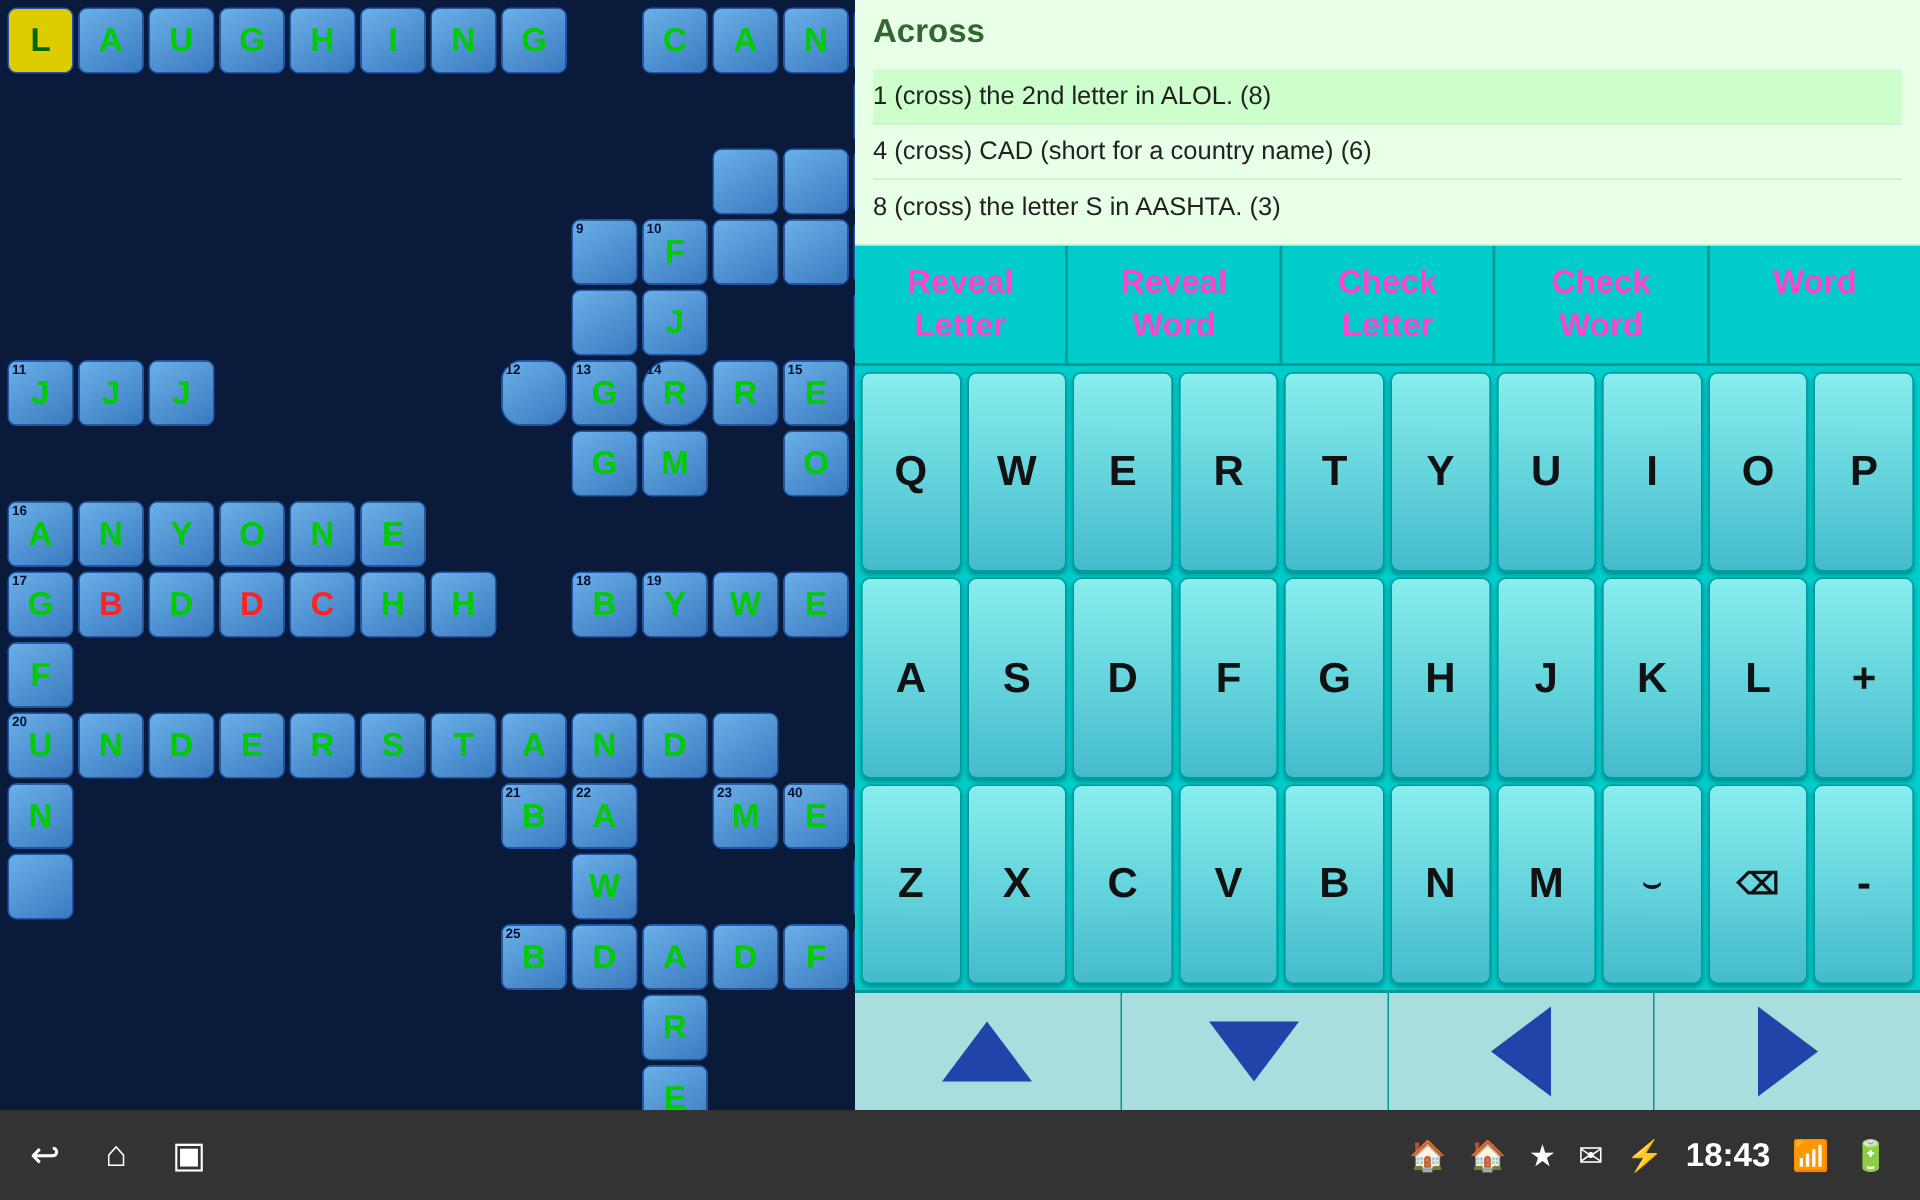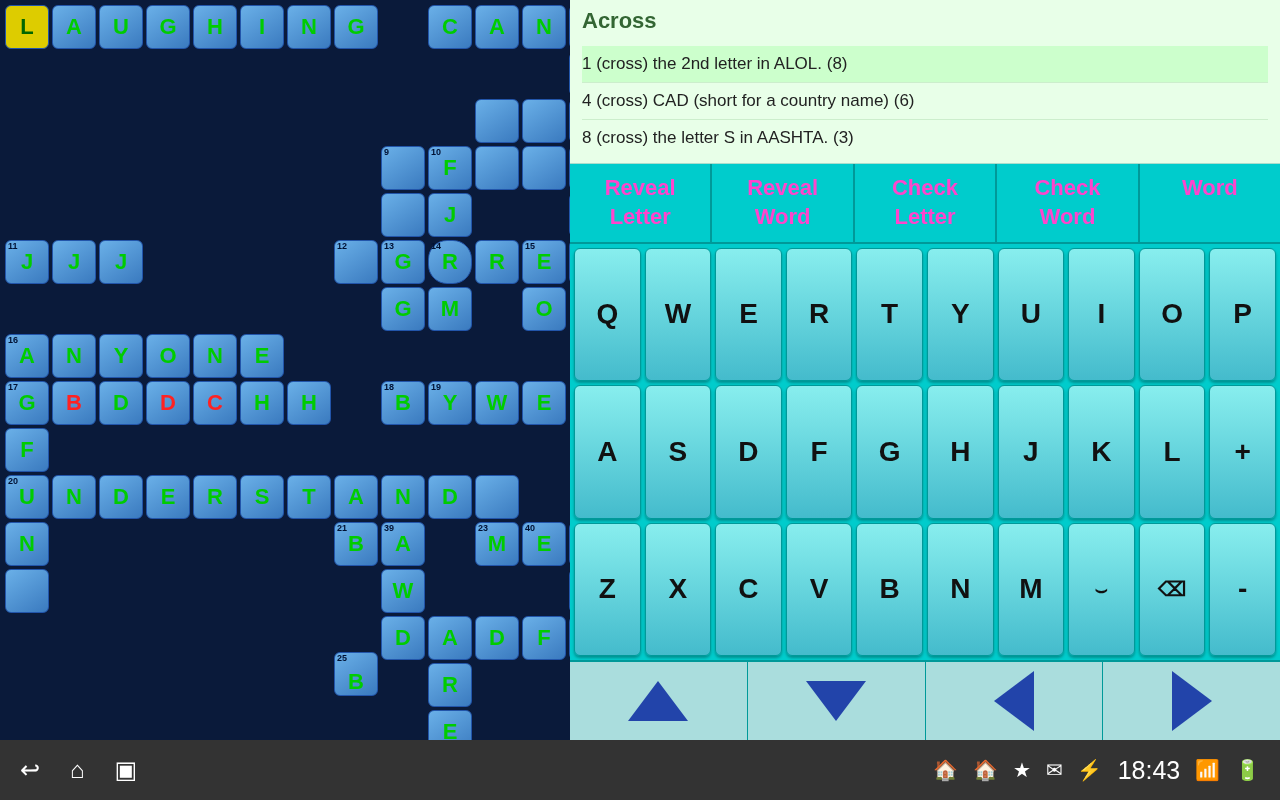--- a/index.html
+++ b/index.html
@@ -226,22 +226,22 @@
     }
 
     .status-right {
       display: flex;
       gap: 15px;
       align-items: center;
       font-size: 20px;
     }
 
     .time-display {
-      font-size: 25px;
-      font-weight: normal;
+      font-size: 22px;
+      font-weight: bold;
     }
   </style>
 </head>
 <body>
 
 <div id="main-area">
 
   <div id="crossword-panel">
 
   <div class="cell yellow-bg" style="left: 5px; top: 5px;">
@@ -311,21 +311,21 @@
       <div class="cell" style="left: 5px; top: 240px;">
         <span class="cell-number">11</span>
         <span>J</span>
       </div>
       <div class="cell" style="left: 52px; top: 240px;">
         <span>J</span>
       </div>
       <div class="cell" style="left: 99px; top: 240px;">
         <span>J</span>
       </div>
-      <div class="cell" style="left: 334px; top: 240px;">
+      <div class="cell" style="left: 334px; top: 240px; border-radius: 14px;">
         <span class="cell-number">12</span>
         <span></span>
       </div>
       <div class="cell" style="left: 381px; top: 240px;">
         <span class="cell-number">13</span>
         <span>G</span>
       </div>
       <div class="cell" style="left: 428px; top: 240px; border-radius: 19px;">
         <span class="cell-number">14</span>
         <span>R</span>
@@ -426,42 +426,42 @@
         <span></span>
       </div>
       <div class="cell" style="left: 5px; top: 522px;">
         <span>N</span>
       </div>
       <div class="cell" style="left: 334px; top: 522px;">
         <span class="cell-number">21</span>
         <span>B</span>
       </div>
       <div class="cell" style="left: 381px; top: 522px;">
-        <span class="cell-number">39</span>
+        <span class="cell-number">22</span>
         <span>A</span>
       </div>
       <div class="cell" style="left: 475px; top: 522px;">
         <span class="cell-number">23</span>
         <span>M</span>
       </div>
       <div class="cell" style="left: 522px; top: 522px;">
         <span class="cell-number">40</span>
         <span>E</span>
       </div>
       <div class="cell" style="left: 569px; top: 522px;">
         <span></span>
       </div>
       <div class="cell" style="left: 5px; top: 569px;">
         <span></span>
       </div>
       <div class="cell" style="left: 381px; top: 569px;">
         <span>W</span>
       </div>
       <div class="cell" style="left: 569px; top: 569px;"></div>
-      <div class="cell" style="left: 334px; top: 652px; align-items: flex-end;">
+      <div class="cell" style="left: 334px; top: 616px;">
         <span class="cell-number">25</span>
         <span>B</span>
       </div>
       <div class="cell" style="left: 381px; top: 616px;">
         <span>D</span>
       </div>
       <div class="cell" style="left: 428px; top: 616px;">
         <span>A</span>
       </div>
       <div class="cell" style="left: 475px; top: 616px;">

